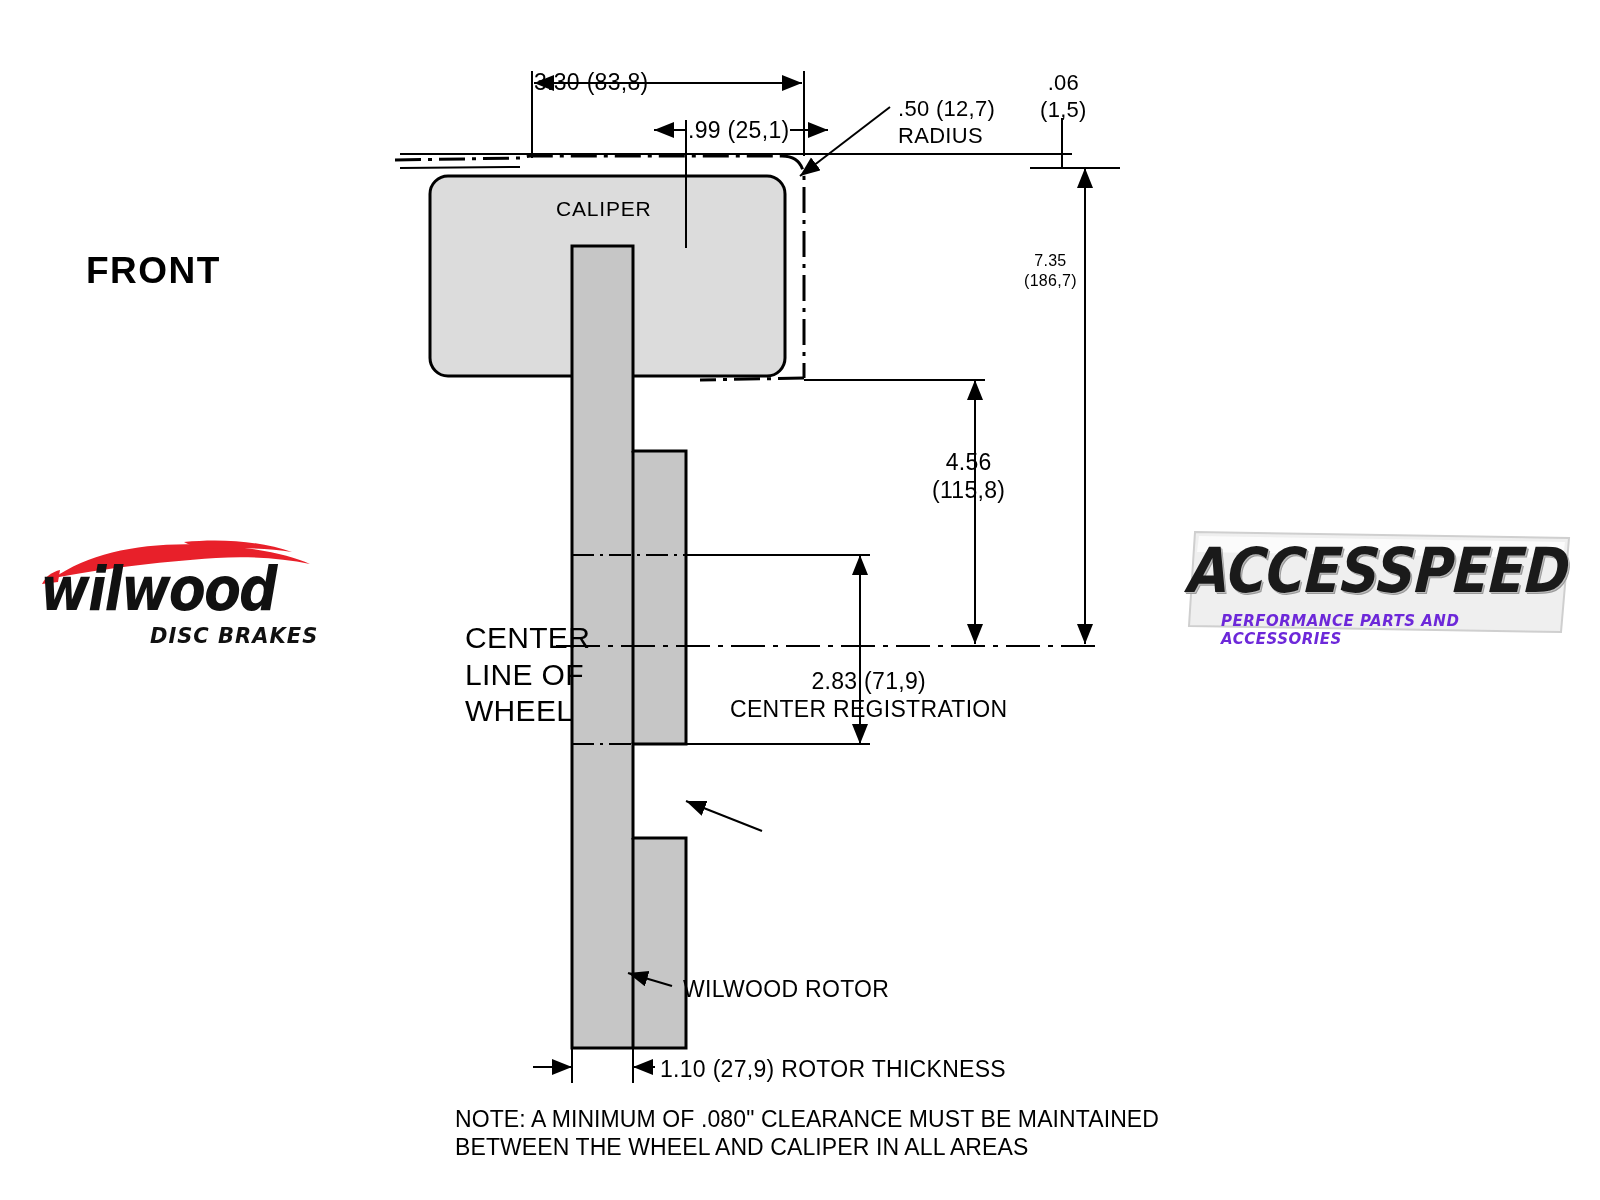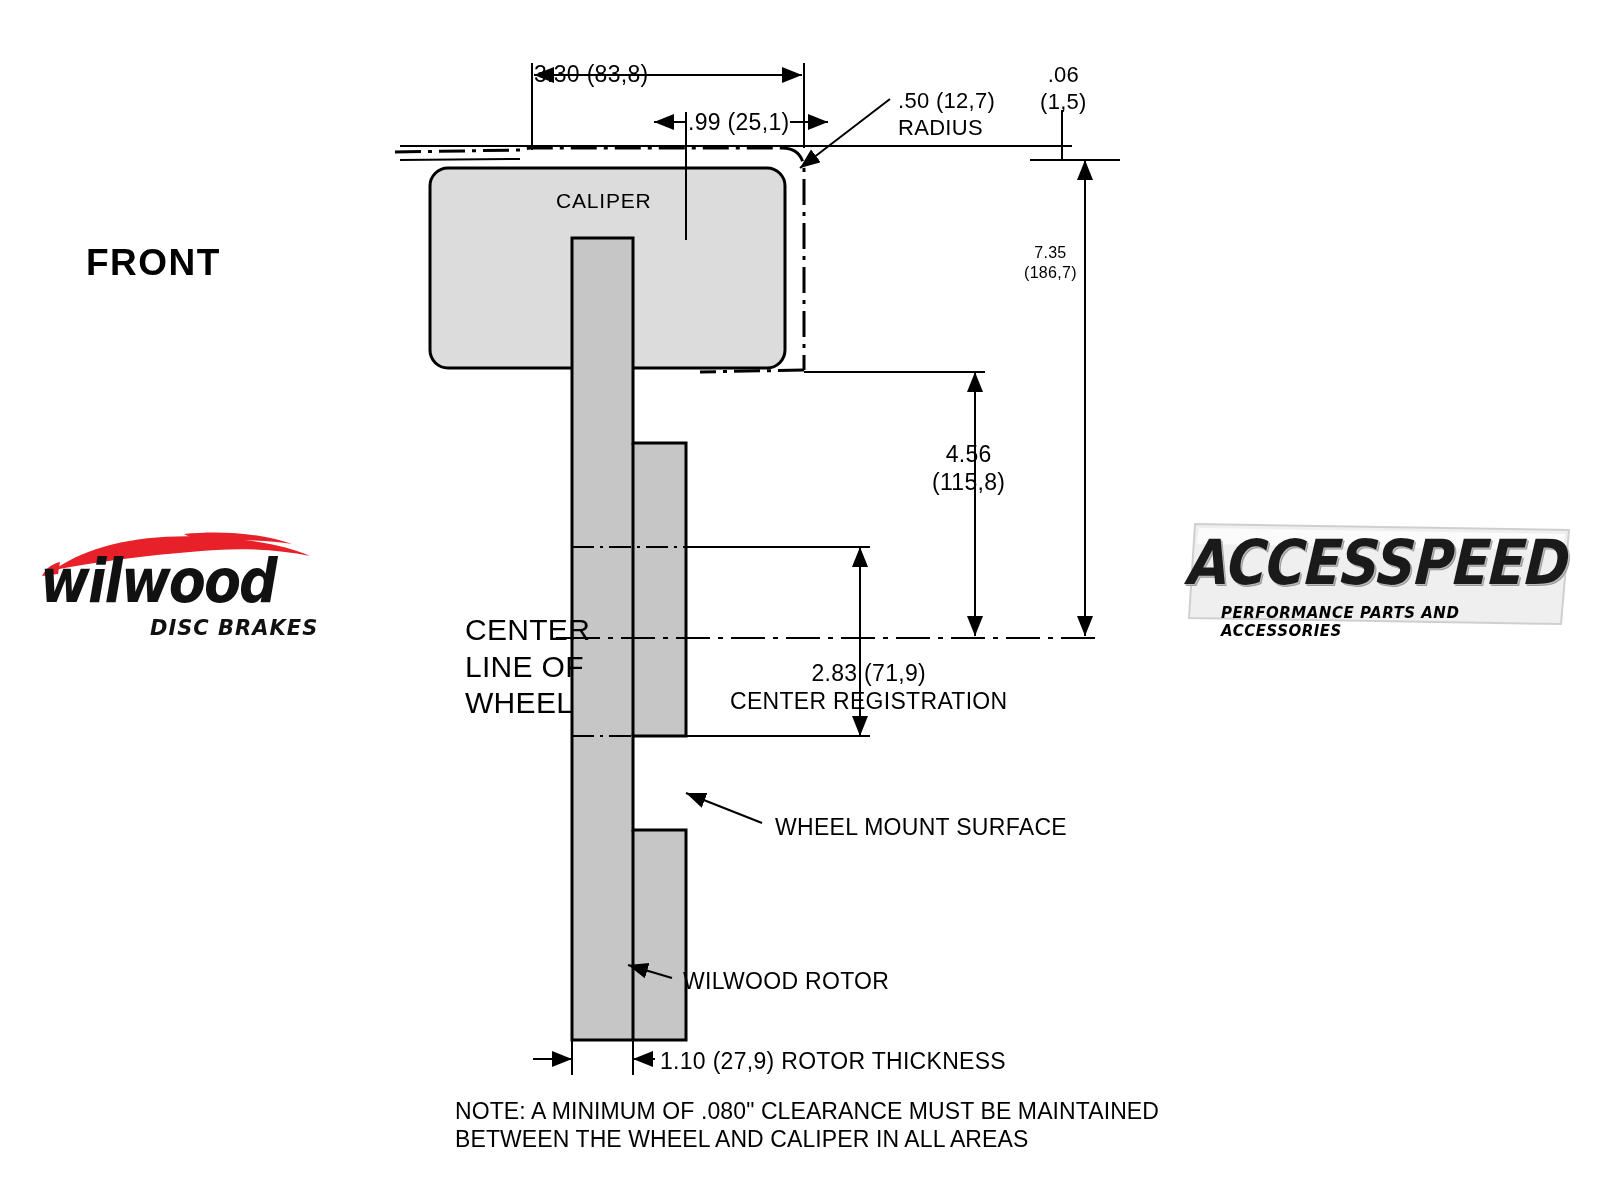--- a/index.html
+++ b/index.html
@@ -11,21 +11,21 @@
     width: 1600px;
     height: 1200px;
     position: relative;
     font-family: "Liberation Sans", sans-serif;
     color: #000000;
     overflow: hidden;
   }
   #stage {
     position: absolute;
     left: 0;
-    top: 0;
+    top: 8px;
     width: 1600px;
     height: 952px;
   }
   svg#drawing {
     position: absolute;
     left: 0;
     top: 0;
     width: 1600px;
     height: 1200px;
   }
@@ -118,21 +118,21 @@
   }
   #accesspeed-sub {
     position: absolute;
     left: 36px;
     top: 84px;
     font-family: "DejaVu Sans", sans-serif;
     font-style: italic;
     font-weight: bold;
     font-size: 15px;
     letter-spacing: .5px;
-    color: #000000;
+    color: #6d28d9;
   }
 </style>
 </head>
 <body>
 
 <div id="stage">
 
   <svg id="drawing" viewBox="0 0 1600 1200">
     <defs>
       <marker id="arrowEnd" markerWidth="12" markerHeight="12" refX="10" refY="4" orient="auto">
@@ -235,21 +235,20 @@
   <div class="lbl center" id="dim-456">4.56
 (115,8)</div>
   <div class="lbl center" id="dim-283">2.83 (71,9)
 CENTER REGISTRATION</div>
 
   <div class="lbl" id="front-view-label">FRONT</div>
   <div class="lbl" id="caliper-label">CALIPER</div>
   <div class="lbl" id="centerline-label">CENTER
 LINE OF
 WHEEL</div>
-  <div class="lbl" id="wheel-mount-label">WHEEL MOUNT SURFACE</div>
   <div class="lbl" id="rotor-label">WILWOOD ROTOR</div>
   <div class="lbl" id="rotor-thickness-label">1.10 (27,9) ROTOR THICKNESS</div>
   <div class="lbl" id="note-label">NOTE: A MINIMUM OF .080" CLEARANCE MUST BE MAINTAINED
 BETWEEN THE WHEEL AND CALIPER IN ALL AREAS</div>
 
   <div id="wilwood-logo">
     <svg width="320" height="120" viewBox="0 0 320 120">
       <path d="M20,46 C60,18 120,8 190,14 C230,17 258,24 276,32 C248,26 214,24 182,26 C120,30 62,38 20,46 Z" fill="#e8202a"></path>
       <path d="M150,10 C190,6 230,10 258,20 C232,16 196,15 164,17 Z" fill="#e8202a"></path>
       <path d="M8,52 C12,44 18,40 26,38 L24,50 Z" fill="#e8202a"></path>

